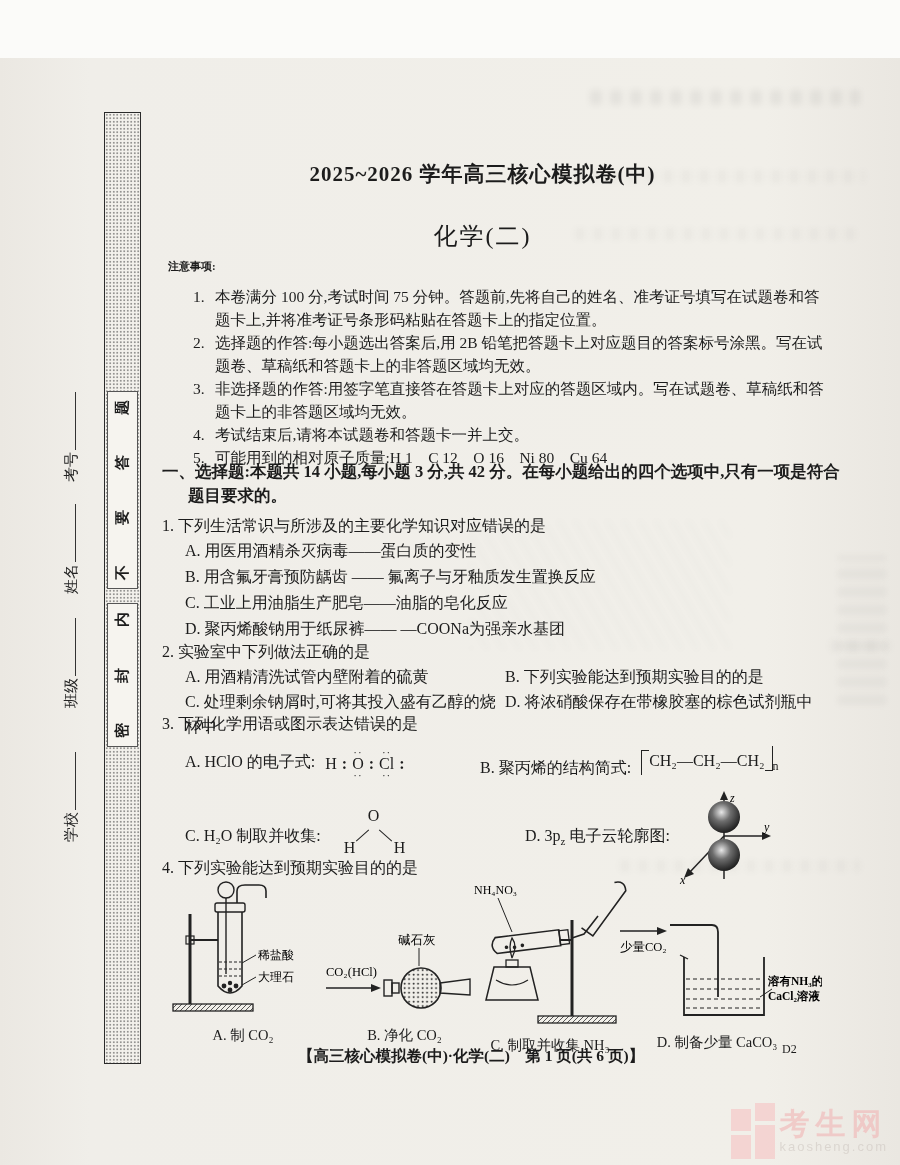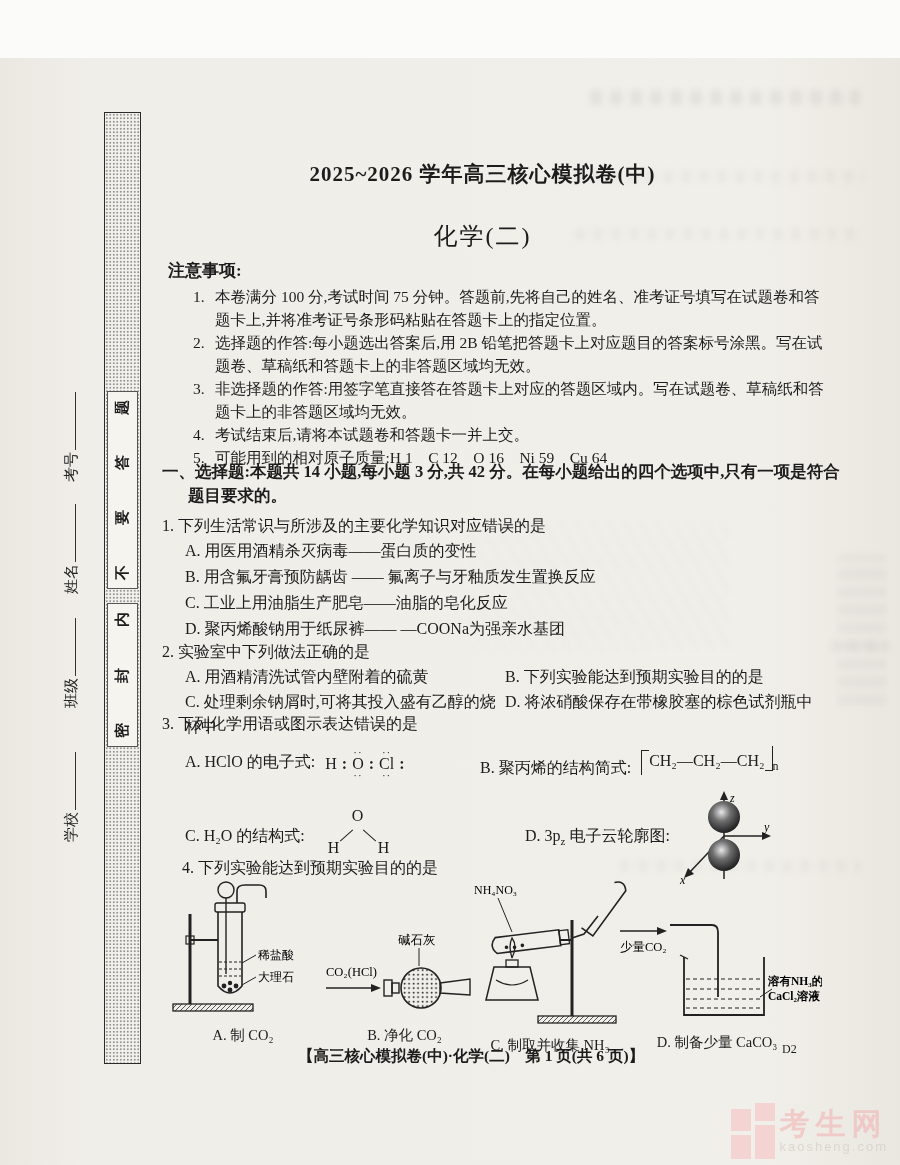--- a/index.html
+++ b/index.html
@@ -21,21 +21,21 @@
   .strip-window{position:absolute;left:2px;width:29px;background:#f6f4ef;
     border:1px solid #555;display:flex;flex-direction:column;align-items:center;
     justify-content:space-between;padding:8px 0;}
   .strip-char{transform:rotate(-90deg);font-size:15px;font-weight:bold;line-height:1;}
   
   .title{position:absolute;left:160px;top:146px;width:645px;text-align:center;
     font-size:21px;font-weight:bold;letter-spacing:1px;}
   .subtitle{position:absolute;left:160px;top:200px;width:645px;text-align:center;
     font-size:24px;font-weight:normal;letter-spacing:2px;}
   
-  .notice-heading{position:absolute;left:168px;top:259px;font-size:17px;font-weight:bold;}
+  .notice-heading{position:absolute;left:168px;top:259px;font-size:11px;font-weight:bold;}
   .notice-list{position:absolute;left:193px;top:285px;width:640px;font-size:15.5px;line-height:23px;}
   .notice-item{position:relative;padding-left:22px;}
   .notice-item .num{position:absolute;left:0;}
   
   .section-heading{position:absolute;left:162px;top:460px;width:658px;font-size:16.5px;
     font-weight:bold;line-height:24px;padding-left:26px;text-indent:-26px;}
   .q{position:absolute;left:162px;width:662px;font-size:16px;}
   .q .stem{padding-left:20px;text-indent:-20px;line-height:24px;}
   .opt-col{padding-left:23px;line-height:26px;}
   .opt-grid{display:grid;grid-template-columns:320px 1fr;padding-left:23px;line-height:25px;}
@@ -146,21 +146,21 @@
   <div class="notice-item">
     <span class="num">3.</span>
     <span>非选择题的作答:用签字笔直接答在答题卡上对应的答题区域内。写在试题卷、草稿纸和答题卡上的非答题区域均无效。</span>
   </div>
   <div class="notice-item">
     <span class="num">4.</span>
     <span>考试结束后,请将本试题卷和答题卡一并上交。</span>
   </div>
   <div class="notice-item">
     <span class="num">5.</span>
-    <span>可能用到的相对原子质量:H 1　C 12　O 16　Ni 59　Cu 64</span>
+    <span>可能用到的相对原子质量:H 1　C 12　O 16　Ni 80　Cu 64</span>
   </div>
 </div>
 
 <div class="section-heading">一、选择题:本题共 14 小题,每小题 3 分,共 42 分。在每小题给出的四个选项中,只有一项是符合题目要求的。</div>
 
 <div class="q" style="top:514px;">
   <div class="stem">
     <span>1.</span>
     <span>下列生活常识与所涉及的主要化学知识对应错误的是</span>
   </div>
@@ -213,21 +213,21 @@
       <span class="poly">
         <span class="pbr-l"></span>
         <span>CH₂—CH₂—CH₂</span>
         <span class="pbr-r"></span>
         <sub>n</sub>
       </span>
     </div>
   </div>
   <div class="q3row2">
     <div>
-      <span>C.</span> <span>H₂O 的结构式:</span>
+      <span>C.</span> <span>H₂O 制取并收集:</span>
       <span class="h2o">
         <span class="h2o-o">O</span>
         <span class="h2o-bl"></span>
         <span class="h2o-br"></span>
         <span class="h2o-hl">H</span>
         <span class="h2o-hr">H</span>
       </span>
     </div>
     <div style="display:flex;align-items:center;">
       <span><span>D. 3p</span><span class="dsub">z</span><span> 电子云轮廓图:</span></span>
@@ -248,21 +248,21 @@
         <circle cx="50" cy="28" r="16" fill="url(#orb)"></circle>
         <circle cx="50" cy="66" r="16" fill="url(#orb)"></circle>
         <text x="56" y="13" font-size="12" font-style="italic">z</text>
         <text x="6" y="95" font-size="12" font-style="italic">x</text>
         <text x="90" y="42" font-size="12" font-style="italic">y</text>
       </svg>
     </div>
   </div>
 </div>
 
-<div class="q" style="top:856px;margin-left:20px;">
+<div class="q" style="top:856px;">
   <div class="stem">
     <span>4.</span>
     <span>下列实验能达到预期实验目的的是</span>
   </div>
 </div>
 
 <figure style="left:168px;top:878px;width:150px;">
   <svg width="150" height="142" viewBox="0 0 150 142">
     <defs>
       <pattern id="hatchA" width="5" height="5" patternUnits="userSpaceOnUse">

